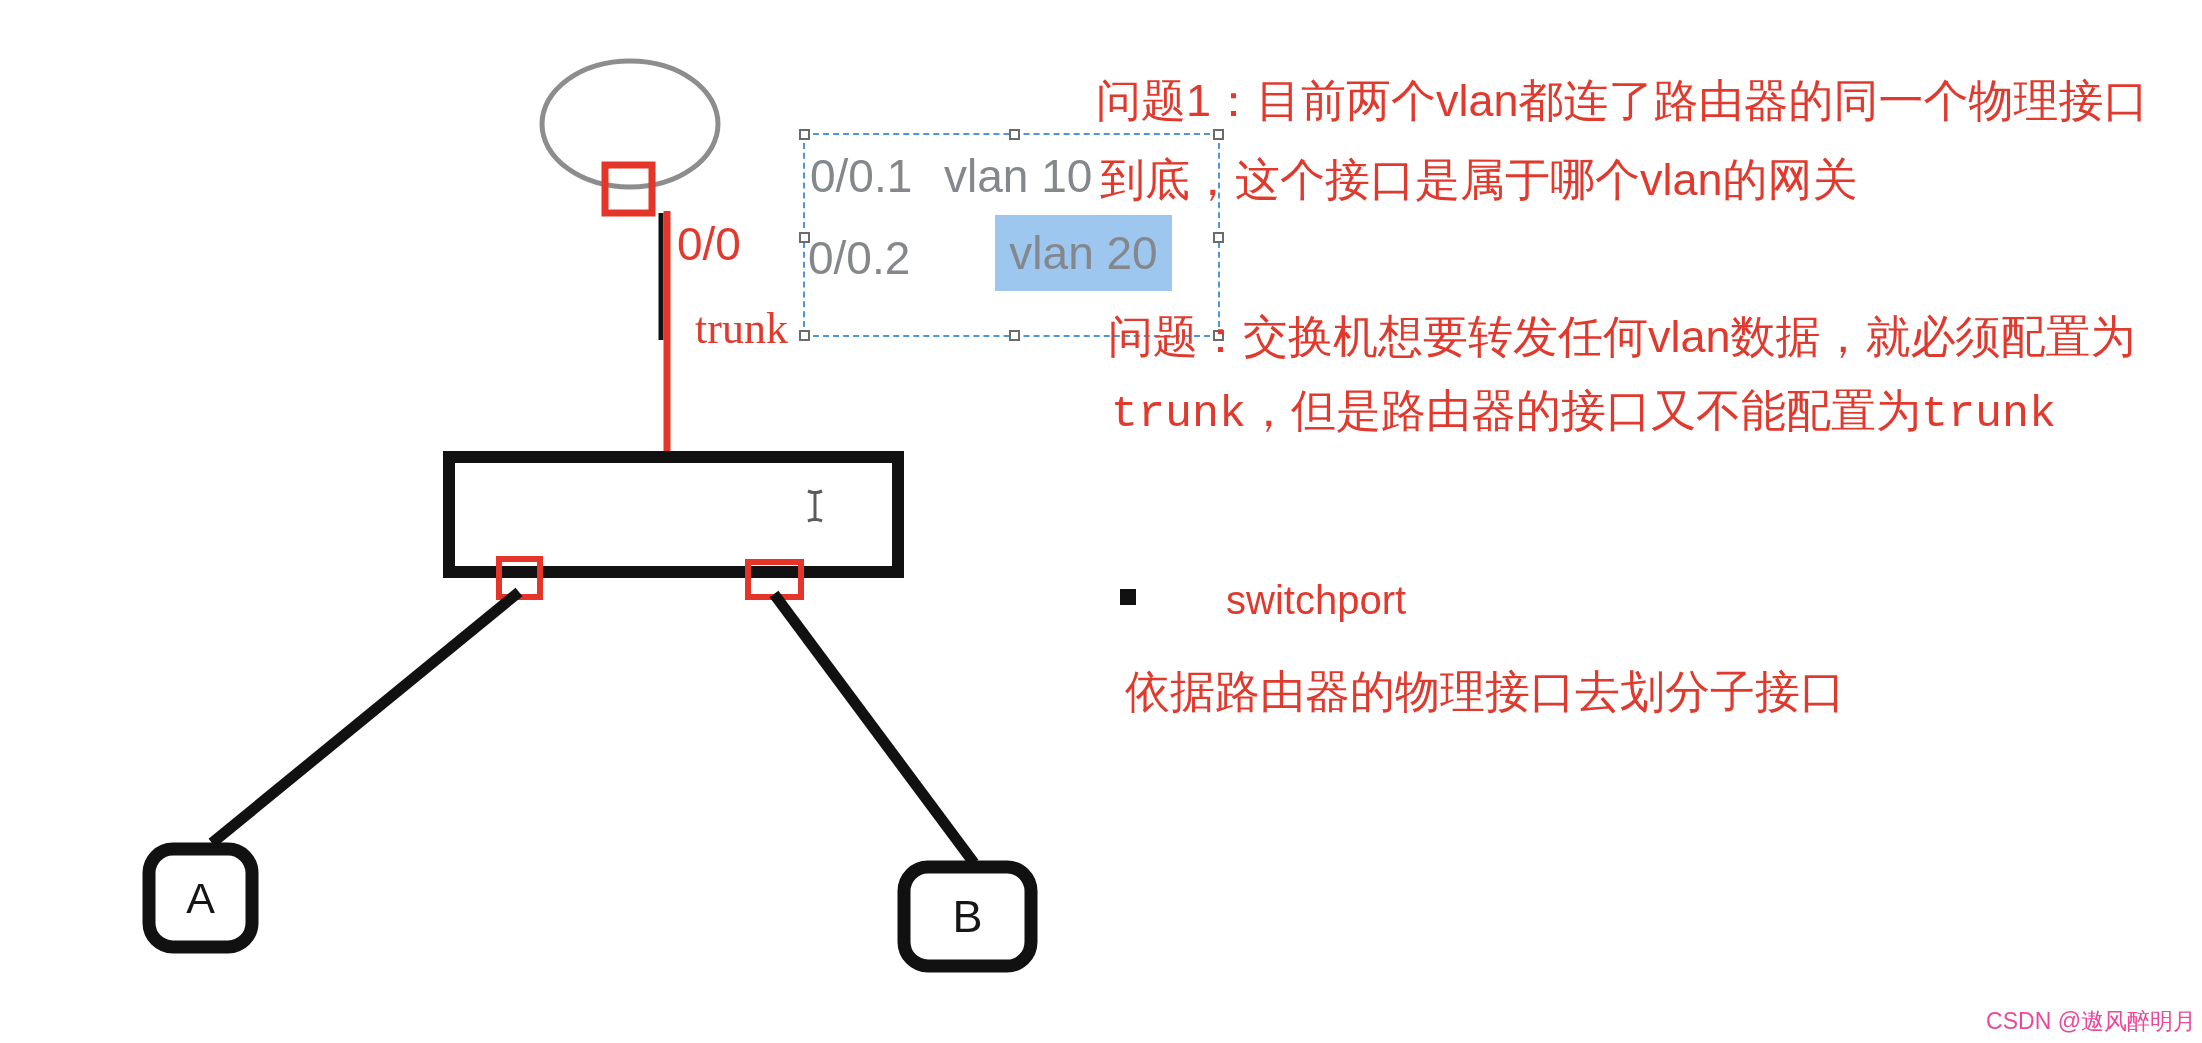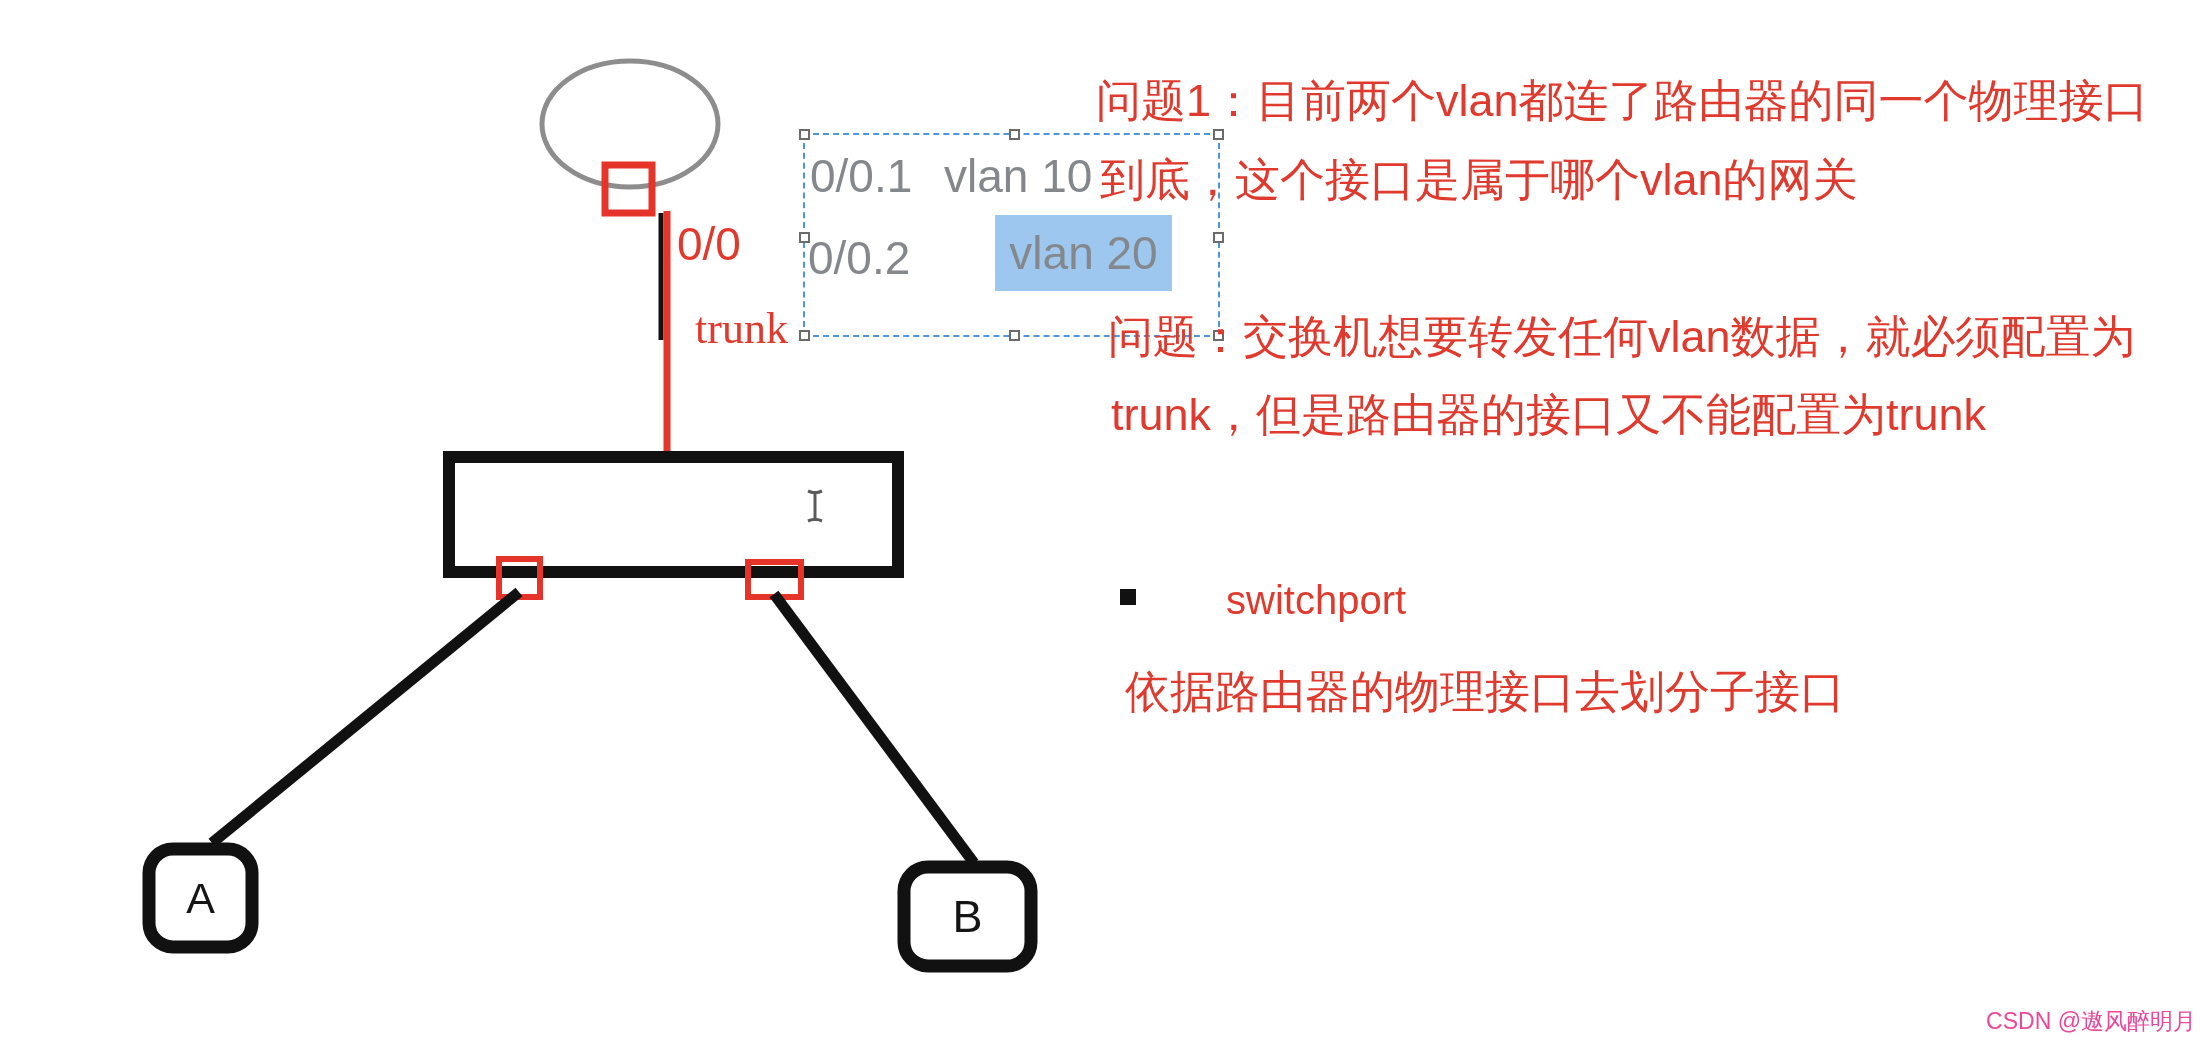--- a/index.html
+++ b/index.html
@@ -85,21 +85,21 @@
   <div class="abs redtxt" style="left:677px;top:198px;font-size:46px;margin-top:21px;">0/0</div>
   <div class="abs redtxt" style="left:695px;top:305px;font-size:44px;font-family:Liberation Serif, serif;">trunk</div>
 
   <div class="hostlabel" style="left:149px;top:849px;width:103px;height:98px;font-size:43px;">A</div>
   <div class="hostlabel" style="left:904px;top:867px;width:127px;height:99px;font-size:45px;">B</div>
 
   <div class="abs redtxt" style="left:1096px;top:76px;">问题1：目前两个vlan都连了路由器的同一个物理接口</div>
   <div class="abs redtxt" style="left:1100px;top:155px;">到底，这个接口是属于哪个vlan的网关</div>
 
   <div class="abs redtxt" style="left:1108px;top:312px;">问题：交换机想要转发任何vlan数据，就必须配置为</div>
-  <div class="abs redtxt" style="left:1111px;top:390px;">trunk，但是路由器的接口又不能配置为trunk</div>
+  <div class="abs redtxt" style="left:1111px;top:390px;font-family:Liberation Mono, monospace;">trunk，但是路由器的接口又不能配置为trunk</div>
 
   <div class="bullet"></div>
   <div class="abs redtxt-sm" style="left:1226px;top:578px;">switchport</div>
 
   <div class="abs redtxt" style="left:1125px;top:667px;">依据路由器的物理接口去划分子接口</div>
 
   <div class="watermark">CSDN @遨风醉明月</div>
 
 </div>
 

